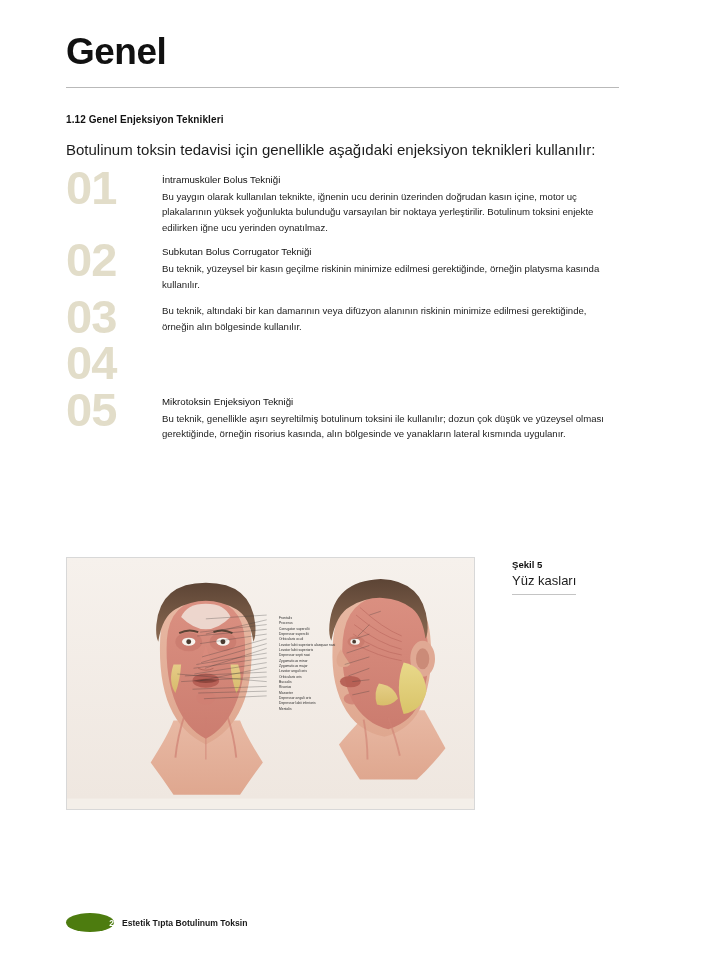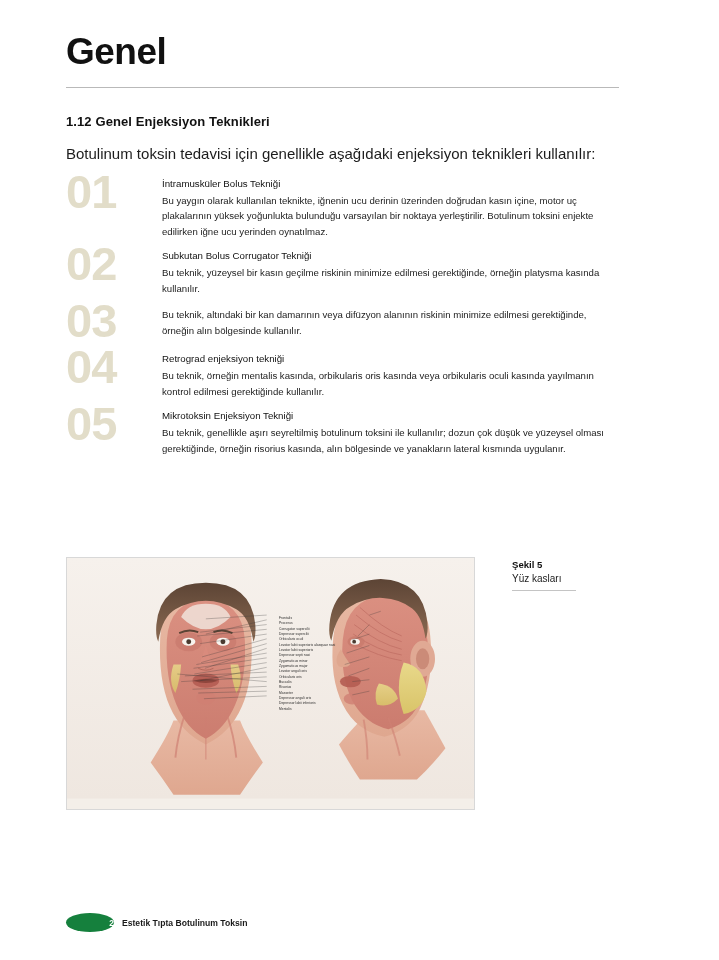--- a/index.html
+++ b/index.html
@@ -42,21 +42,21 @@
   }
 
   
   .section {
     position: absolute;
     left: 66px;
     top: 114px;
     width: 553px;
   }
   .section-title {
-    font-size: 13px;
+    font-size: 10px;
     font-weight: bold;
     color: #111111;
     margin: 0 0 14px 0;
     letter-spacing: 0.1px;
   }
   .section-intro {
     font-size: 15px;
     line-height: 1.5;
     color: #1c1c1c;
     margin: 0 0 10px 0;
@@ -114,21 +114,21 @@
     margin-left: 13px;
     padding-top: 2px;
   }
   .fig-label {
     font-size: 9.6px;
     font-weight: bold;
     color: #111111;
     margin: 0 0 3px 0;
   }
   .fig-sub {
-    font-size: 10px;
+    font-size: 13px;
     color: #1c1c1c;
     margin: 0 0 6px 0;
   }
   .fig-rule {
     border-top: 1px solid #c4c4c4;
     width: 64px;
   }
 
   
   .anat { position: absolute; inset: 0; }
@@ -152,21 +152,21 @@
   .footer {
     position: absolute;
     left: 66px;
     bottom: 28px;
     display: flex;
     align-items: center;
   }
   .page-badge {
     width: 19px; height: 19px;
     border-radius: 50%;
-    background: #15803d;
+    background: #4d7c0f;
     color: #ffffff;
     font-size: 8.5px;
     font-weight: bold;
     display: flex;
     align-items: center;
     justify-content: center;
     margin-right: 8px;
     padding-left: 48px;
   }
   .footer-text {
@@ -209,24 +209,20 @@
 
       <div class="step">
         <div class="step-num">03</div>
         <div class="step-body">
           <p class="step-text">Bu teknik, altındaki bir kan damarının veya difüzyon alanının riskinin minimize edilmesi gerektiğinde, örneğin alın bölgesinde kullanılır.</p>
         </div>
       </div>
 
       <div class="step">
         <div class="step-num">04</div>
-        <div class="step-body">
-          <p class="step-title">Retrograd enjeksiyon tekniği</p>
-          <p class="step-text">Bu teknik, örneğin mentalis kasında, orbikularis oris kasında veya orbikularis oculi kasında yayılmanın kontrol edilmesi gerektiğinde kullanılır.</p>
-        </div>
       </div>
 
       <div class="step">
         <div class="step-num">05</div>
         <div class="step-body">
           <p class="step-title">Mikrotoksin Enjeksiyon Tekniği</p>
           <p class="step-text">Bu teknik, genellikle aşırı seyreltilmiş botulinum toksini ile kullanılır; dozun çok düşük ve yüzeysel olması gerektiğinde, örneğin risorius kasında, alın bölgesinde ve yanakların lateral kısmında uygulanır.</p>
         </div>
       </div>
 

